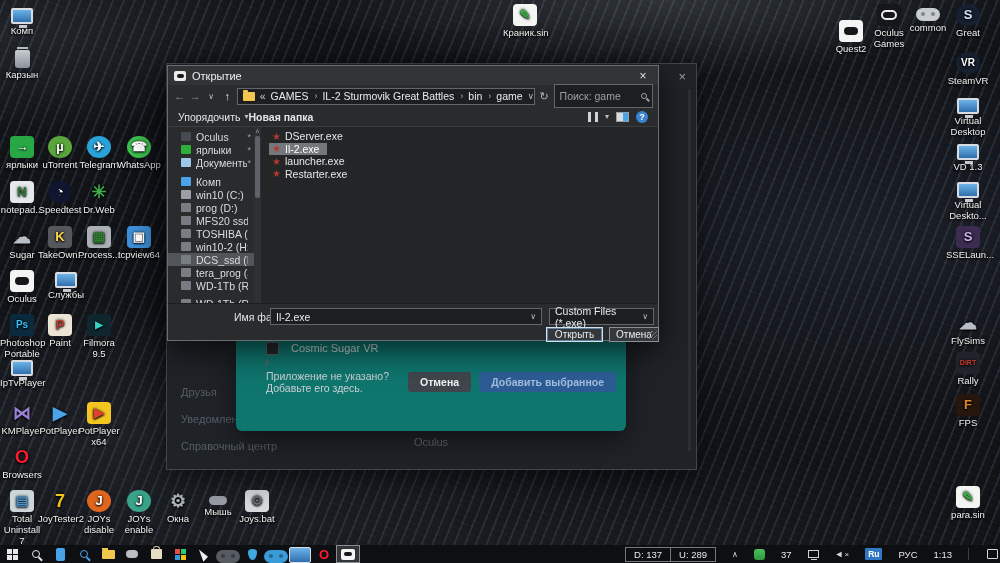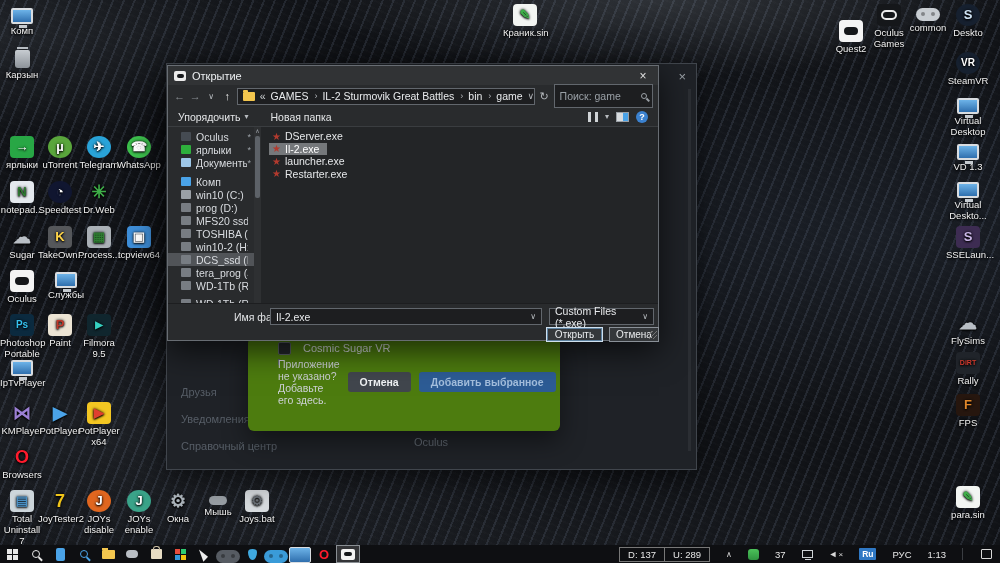--- a/index.html
+++ b/index.html
@@ -35,21 +35,21 @@
   .sh-gamepad{border-radius:8px!important;width:24px!important;height:13px!important;margin-top:4px!important;}
   .sh-gamepad::before{content:"";position:absolute;left:5px;top:4px;width:4px;height:4px;border-radius:50%;background:rgba(0,0,0,0.35);}
   .sh-gamepad::after{content:"";position:absolute;right:5px;top:4px;width:4px;height:4px;border-radius:50%;background:rgba(0,0,0,0.35);}
   .sh-pill{border-radius:5px!important;width:18px!important;height:9px!important;margin-top:6px!important;}
   
   .owin{position:absolute;left:166px;top:63px;width:531px;height:407px;background:#1f2227;
         border:1px solid #40454c;box-shadow:0 8px 28px rgba(0,0,0,0.55);}
   .oclose{position:absolute;top:6px;right:10px;color:#9aa0a6;font-size:13px;line-height:1;}
   .oscroll{position:absolute;right:5px;top:25px;width:3px;height:362px;background:#2b2e33;}
   .osb{position:absolute;left:14px;font-size:11px;color:#575e67;white-space:nowrap;}
-  .omodal{position:absolute;left:81px;top:273px;width:312px;height:94px;background:#4d7c0f;border-radius:6px;
+  .omodal{position:absolute;left:69px;top:273px;width:390px;height:94px;background:#0f766e;border-radius:6px;
           box-shadow:0 10px 26px rgba(0,0,0,0.45);}
   .orow{height:22px;display:flex;align-items:center;padding-left:30px;gap:12px;}
   .chk{width:13px;height:13px;background:#23262b;border:1px solid #596066;border-radius:2px;flex:none;}
   .olabel{font-size:11px;color:#d3d7db;}
   .orow2{height:6px;overflow:hidden;padding-left:30px;}
   .orefresh{height:30px;border-top:1px solid #3a3e44;border-bottom:1px solid #3a3e44;display:flex;align-items:center;
             justify-content:center;font-size:12px;font-weight:bold;color:#e6e9ec;}
   .ofoot{height:34px;display:flex;align-items:center;padding:0 10px 0 30px;gap:8px;}
   .ohint{font-size:10.5px;color:#cdd1d6;flex:1;}
   .obtn{font-size:10.5px;font-weight:bold;padding:4px 12px;border-radius:3px;white-space:nowrap;}
@@ -79,21 +79,21 @@
   .crumb:last-child .csep{display:none;}
   .cchev{margin-left:auto;font-size:9px;color:#b8bcc0;}
   .refresh{color:#b8bcc0;}
   .searchbox{width:100px;height:17px;background:#1d1e20;border:1px solid #62676d;display:flex;align-items:center;
              padding:11px 5px;color:#9aa0a6;}
   .sph{flex:1;overflow:hidden;white-space:nowrap;}
   .mag{width:6px;height:6px;border:1.5px solid #9aa0a6;border-radius:50%;position:relative;flex:none;}
   .mag::after{content:"";position:absolute;width:4px;height:1.5px;background:#9aa0a6;transform:rotate(45deg);right:-4px;bottom:-2px;}
   .dtools{height:20px;display:flex;align-items:center;padding:0 10px;color:#e3e5e7;border-bottom:1px solid #3a3d40;}
   .torg{display:flex;align-items:center;gap:4px;}
-  .tnew{margin-left:22px;}
+  .tnew{font-weight:bold;}
   .tright{margin-left:auto;display:flex;align-items:center;gap:7px;}
   .vbars{width:10px;height:10px;border-left:3px solid #cfd3d6;border-right:3px solid #cfd3d6;}
   .ppane{width:13px;height:10px;border:1px solid #9aa0a6;background:linear-gradient(90deg,#d8dcdf 55%,#4aa3e8 55%);}
   .qhelp{width:12px;height:12px;border-radius:50%;background:#3b82d0;color:#fff;font-size:9px;display:flex;
          align-items:center;justify-content:center;font-weight:bold;}
   .dbody{height:177px;display:flex;background:#232527;border-bottom:1px solid #1d1e20;overflow:hidden;}
   .tree{width:86px;background:#292b2d;padding-top:3px;overflow:hidden;}
   .trow{display:flex;align-items:center;height:13px;padding-left:13px;color:#d9dce0;white-space:nowrap;}
   .trow.sel{background:#515458;}
   .ti{width:10px;height:9px;border-radius:1px;display:inline-block;margin-right:5px;flex:none;}
@@ -140,21 +140,21 @@
   .g.sh-blob{width:12px;height:8px;border-radius:4px;}
   .g.sh-bag{width:11px;height:10px;border-radius:1px;position:relative;}
   .g.sh-bag::before{content:"";position:absolute;top:-3px;left:2px;width:5px;height:3px;border:1px solid #cbbfa4;border-bottom:none;border-radius:3px 3px 0 0;}
   .g.sh-cursor{width:0;height:0;border-left:6px solid #ededed;border-top:10px solid transparent;border-bottom:3px solid transparent;transform:rotate(-20deg);}
   .g.sh-gamepad{width:15px;height:9px;border-radius:5px;}
   .g.sh-drop{width:9px;height:11px;border-radius:50% 50% 50% 50%/30% 30% 70% 70%;}
   .g.sh-monitor{width:13px;height:9px;border:1px solid #d9dde1;border-radius:1px;}
   .g.sh-oculus{width:14px;height:11px;border-radius:2px;background:#f4f4f4;}
   .g.sh-oculus::after{content:"";width:8px;height:4px;background:#15171a;border-radius:2px;}
   .tbi.opera .g{font-size:13px;}
-  .tb-right{margin-left:auto;display:flex;align-items:center;gap:16px;padding-right:8px;color:#e8e8e8;font-size:9.5px;}
+  .tb-right{margin-left:auto;display:flex;align-items:center;gap:16px;padding-right:2px;color:#e8e8e8;font-size:9.5px;}
   .net-box{display:flex;border:1px solid #777;}
   .net-box .cell{padding:1px 8px;white-space:nowrap;}
   .net-box .cell + .cell{border-left:1px solid #777;}
   .tchev{font-size:8px;color:#d8d8d8;}
   .battery{width:11px;height:11px;border-radius:3px;background:linear-gradient(#4cc25a,#2f9440);}
   .tray-net{width:11px;height:8px;border:1px solid #cfd3d6;position:relative;}
   .tray-net::after{content:"";position:absolute;bottom:-3px;left:2px;width:6px;height:1px;background:#cfd3d6;}
   .spk{position:relative;color:#d8d8d8;font-size:9px;display:flex;align-items:center;}
   .spk-x{font-size:8px;margin-left:1px;}
   .ru{background:#2f78c4;color:#fff;font-size:8.5px;font-weight:bold;padding:1px 3px;border-radius:1px;}
@@ -305,21 +305,21 @@
       <div class="di" style="left: 867px; top: 4px; position: absolute;">
       <span class="ic sh-oculus-inv"></span>
       <span class="dl">Oculus Games</span>
     </div>
       <div class="di" style="left: 906px; top: 4px; position: absolute;">
       <span class="ic sh-gamepad" style="background: rgb(200, 205, 210);"></span>
       <span class="dl">common</span>
     </div>
       <div class="di circ" style="left: 946px; top: 4px; position: absolute;">
       <span class="ic" style="background: rgb(22, 32, 47); color: rgb(207, 227, 245);">S</span>
-      <span class="dl">Deskto</span>
+      <span class="dl">Great</span>
     </div>
       <div class="di circ sm" style="left: 946px; top: 52px; position: absolute;">
       <span class="ic" style="background: rgb(22, 32, 47); color: rgb(255, 255, 255);">VR</span>
       <span class="dl">SteamVR</span>
     </div>
       <div class="di" style="left: 946px; top: 96px; position: absolute;">
       <span class="ic sh-monitor"></span>
       <span class="dl">Virtual Desktop</span>
     </div>
       <div class="di" style="left: 946px; top: 142px; position: absolute;">

